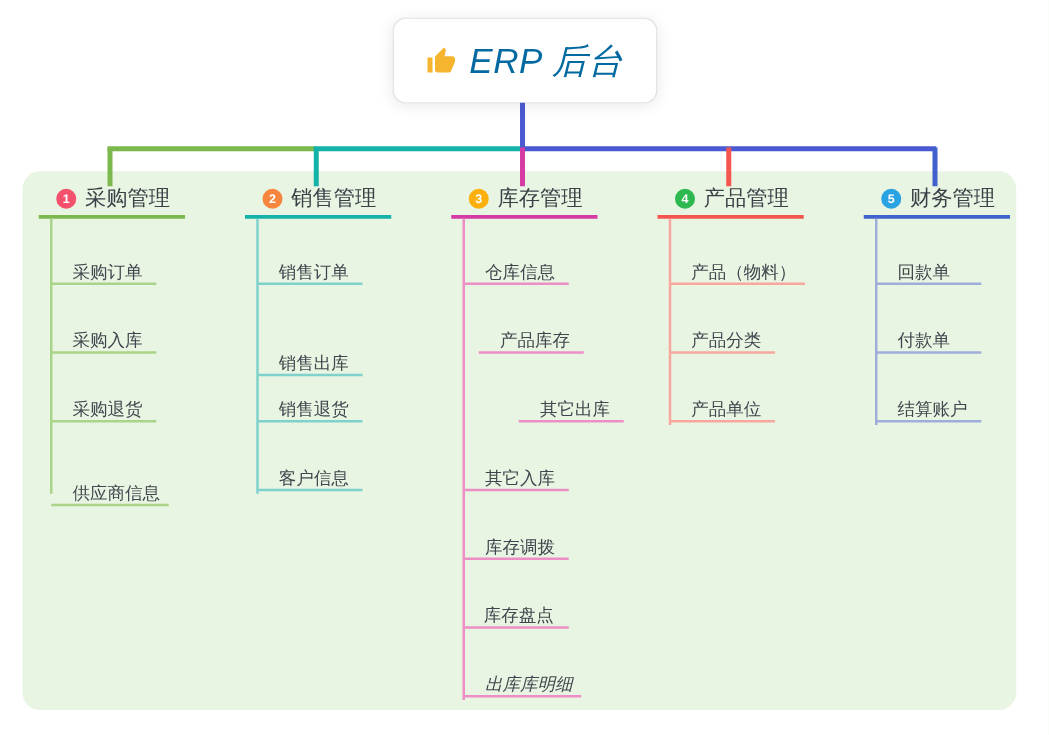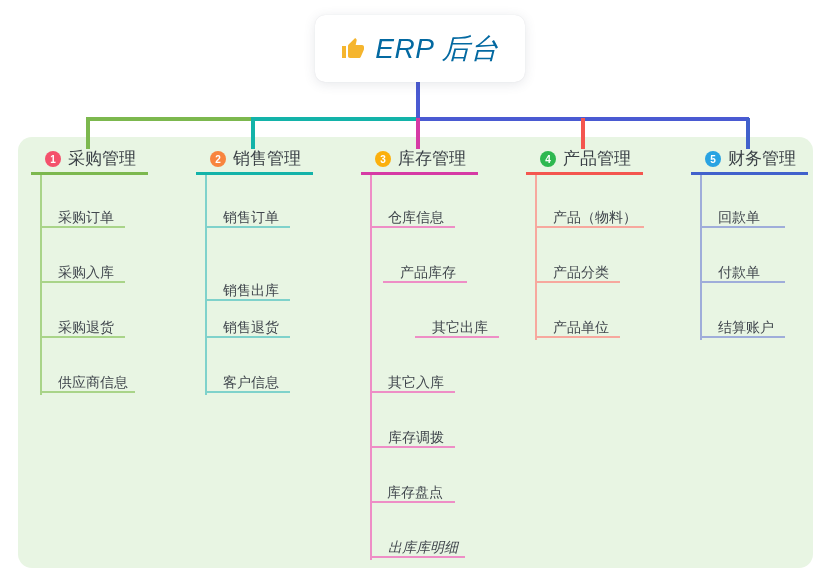--- a/index.html
+++ b/index.html
@@ -77,21 +77,21 @@
   <div class="title-row">
     <span class="badge">1</span>
     <span class="title">采购管理</span>
   </div>
   <div class="title-underline"></div>
   <div class="spine" style="height: 220px;"></div>
   <div class="children">
       <div class="child" style="top: 88px;">采购订单</div>
       <div class="child" style="top: 143px;">采购入库</div>
       <div class="child" style="top: 198px;">采购退货</div>
-      <div class="child" style="top: 253px; text-align: right;">供应商信息</div>
+      <div class="child" style="top: 265px; text-align: right;">供应商信息</div>
     </div>
 </div>
 
 <div class="branch b1" style="--line: #13b3a9; --sub: #7fd2cb; --badge: #f8853e;">
   <div class="drop"></div>
   <div class="title-row">
     <span class="badge">2</span>
     <span class="title">销售管理</span>
   </div>
   <div class="title-underline"></div>

